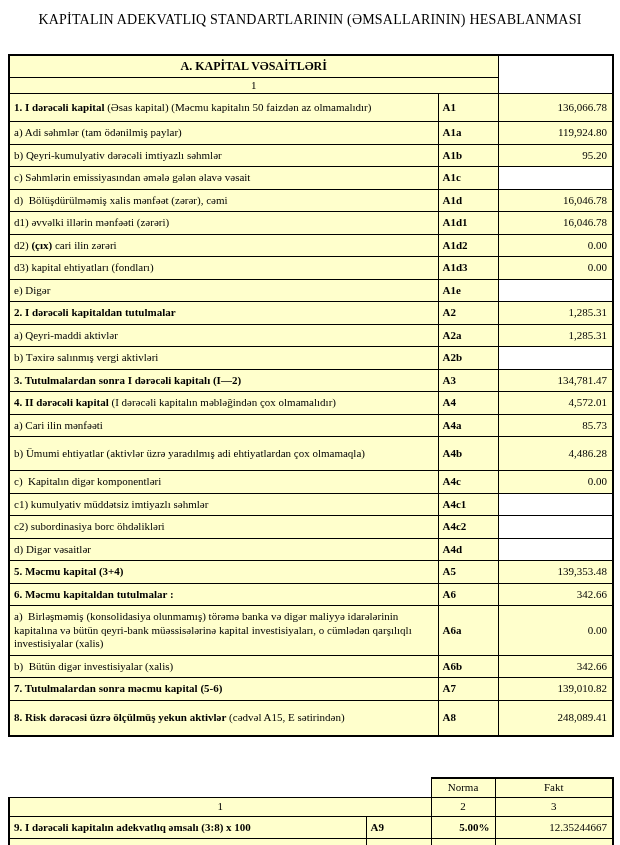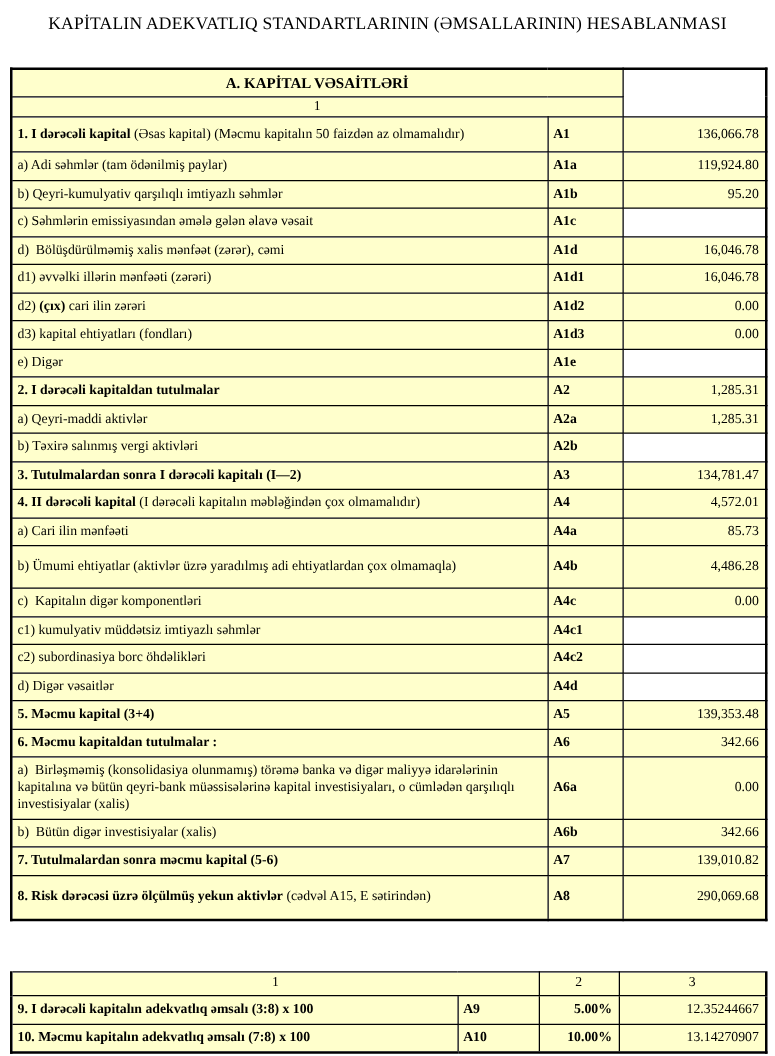--- a/index.html
+++ b/index.html
@@ -65,21 +65,21 @@
           <td class="desc" style="height: 28px;"><b>1. I dərəcəli kapital</b> (Əsas kapital) (Məcmu kapitalın 50 faizdən  az olmamalıdır)</td>
           <td class="code">A1</td>
           <td class="val">136,066.78</td>
         </tr>
         <tr>
           <td class="desc">a) Adi səhmlər (tam ödənilmiş paylar)</td>
           <td class="code">A1a</td>
           <td class="val">119,924.80</td>
         </tr>
         <tr>
-          <td class="desc">b) Qeyri-kumulyativ qarşılıqlı imtiyazlı səhmlər</td>
+          <td class="desc">b) Qeyri-kumulyativ dərəcəli imtiyazlı səhmlər</td>
           <td class="code">A1b</td>
           <td class="val">95.20</td>
         </tr>
         <tr>
           <td class="desc">c) Səhmlərin emissiyasından əmələ gələn  əlavə vəsait</td>
           <td class="code">A1c</td>
           <td class="val empty"></td>
         </tr>
         <tr>
           <td class="desc">d)&nbsp; Bölüşdürülməmiş xalis mənfəət (zərər), cəmi</td>
@@ -182,34 +182,39 @@
           <td class="val">342.66</td>
         </tr>
         <tr>
           <td class="desc"><b>7. Tutulmalardan  sonra məcmu kapital (5-6)</b></td>
           <td class="code">A7</td>
           <td class="val">139,010.82</td>
         </tr>
         <tr>
           <td class="desc" style="height: 36px;"><b>8. Risk dərəcəsi üzrə ölçülmüş  yekun aktivlər</b>  (cədvəl A15, E sətirindən)</td>
           <td class="code">A8</td>
-          <td class="val">290,069.68</td>
+          <td class="val">248,089.41</td>
         </tr>
       </tbody>
   </table>
 
   <table class="bottom">
     <colgroup>
       <col style="width:357px">
         <col style="width:65px">
         <col style="width:64px">
         <col style="width:118px">
     </colgroup>
     <tbody>
       <tr>
+        <td colspan="2" class="nob"></td>
+        <td class="bhdr b-t2">Norma</td>
+        <td class="bhdr b-t2 b-r2">Fakt</td>
+      </tr>
+      <tr>
         <td colspan="2" class="colnum b-l2">1</td>
         <td class="colnum">2</td>
         <td class="colnum b-r2">3</td>
       </tr>
     <tr>
           <td class="bdesc b-l2"><b>9. I dərəcəli  kapitalın  adekvatlıq əmsalı (3:8) x 100</b></td>
           <td class="code">A9</td>
           <td class="val bold">5.00%</td>
           <td class="val b-r2">12.35244667</td>
         </tr>

